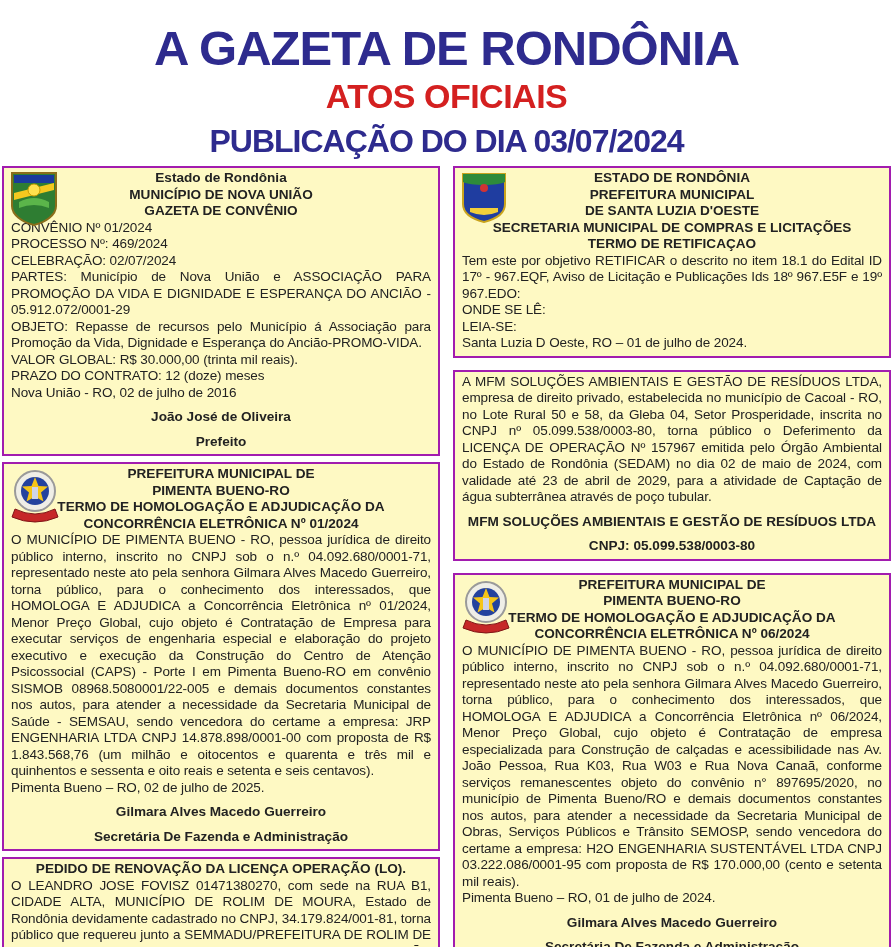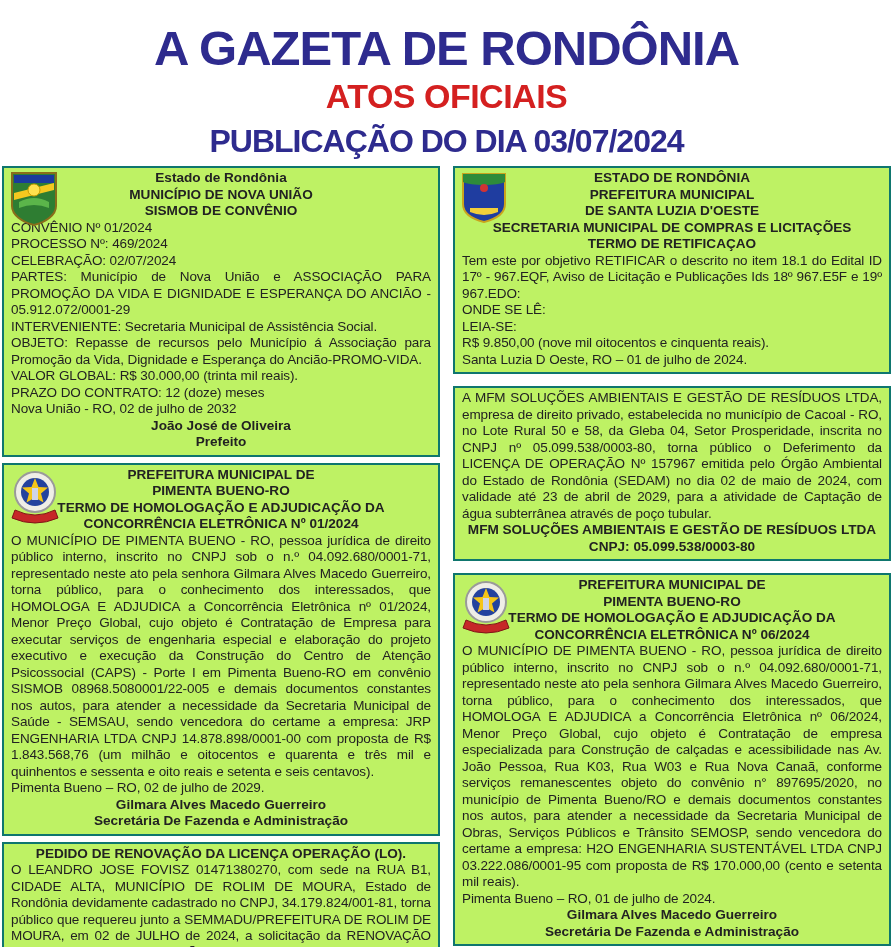--- a/index.html
+++ b/index.html
@@ -20,28 +20,28 @@
   }
   .masthead .publine{
     font-size:32px;font-weight:bold;color:#2e2b8e;
     letter-spacing:-1px;margin:7px 0 0;
   }
   
   .cols{display:flex;gap:13px;padding:0 2px;margin-top:9px;align-items:flex-start;}
   .col{flex:1;min-width:0;}
   
   .box{
-    position:relative;border:2px solid #0f766e;background:#bef264;
+    position:relative;border:2px solid #a21caf;background:#fef9c3;
     padding:2px 7px 4px;margin-bottom:6px;
   }
   .col-right .box{margin-bottom:12px;}
   .crest{position:absolute;left:5px;top:3px;}
   .hline{font-weight:bold;text-align:center;font-size:13.6px;line-height:16.5px;}
   .p{font-size:13.5px;line-height:16.5px;text-align:justify;letter-spacing:-0.1px;}
-  .sig{font-weight:bold;text-align:center;font-size:13.6px;line-height:16.5px;}
+  .sig{font-weight:bold;text-align:center;font-size:13.6px;line-height:16.5px;margin-top:8px;}
 </style>
 </head>
 <body>
 
 <header class="masthead">
   <div class="title">A GAZETA DE RONDÔNIA</div>
   <div class="subtitle">ATOS OFICIAIS</div>
   <div class="publine">PUBLICAÇÃO DO DIA 03/07/2024</div>
 </header>
 
@@ -54,50 +54,49 @@
         <svg width="50" height="56" viewBox="0 0 50 56" aria-hidden="true">
           <path d="M3 2h44v33c0 9-10 16-22 19C13 51 3 44 3 35z" fill="#2e7d32" stroke="#8a6d1a" stroke-width="2"></path>
           <rect x="5" y="4" width="40" height="8" fill="#1a3a9c"></rect>
           <path d="M5 22l40-10v7L5 29z" fill="#f4c81f"></path>
           <circle cx="25" cy="19" r="6" fill="#ffe14d" stroke="#c79a00"></circle>
           <path d="M10 31q15-8 30 0v6q-15-6-30 0z" fill="#5bb54a"></path>
         </svg>
       </span>
       <div class="hline">Estado de Rondônia</div>
       <div class="hline">MUNICÍPIO DE NOVA UNIÃO</div>
-      <div class="hline">SISMOB DE CONVÊNIO</div>
+      <div class="hline">GAZETA DE CONVÊNIO</div>
       <div class="p">CONVÊNIO Nº 01/2024</div>
       <div class="p">PROCESSO Nº: 469/2024</div>
       <div class="p">CELEBRAÇÃO: 02/07/2024</div>
       <div class="p">PARTES: Município de Nova União e ASSOCIAÇÃO PARA PROMOÇÃO DA VIDA E DIGNIDADE E ESPERANÇA DO ANCIÃO - 05.912.072/0001-29</div>
-      <div class="p">INTERVENIENTE: Secretaria Municipal de Assistência Social.</div>
       <div class="p">OBJETO: Repasse de recursos pelo Município á Associação para Promoção da Vida, Dignidade e Esperança do Ancião-PROMO-VIDA.</div>
       <div class="p">VALOR GLOBAL: R$ 30.000,00 (trinta mil reais).</div>
       <div class="p">PRAZO DO CONTRATO: 12 (doze) meses</div>
-      <div class="p">Nova União - RO, 02 de julho de 2032</div>
+      <div class="p">Nova União - RO, 02 de julho de 2016</div>
       <div class="sig">João José de Oliveira</div>
       <div class="sig">Prefeito</div>
     </article>
 
     <article class="box">
       <span class="crest">
         <svg width="52" height="58" viewBox="0 0 52 58" aria-hidden="true">
           <circle cx="26" cy="24" r="20" fill="#efeee7" stroke="#9a9a9a" stroke-width="2"></circle>
           <circle cx="26" cy="24" r="14" fill="#24429e"></circle>
           <path d="M26 10l3.5 9 9.5.5-7 6 2.5 9-8.5-5-8.5 5 2.5-9-7-6 9.5-.5z" fill="#f5c518"></path>
           <rect x="23" y="20" width="6" height="12" fill="#cfd4e8"></rect>
           <path d="M6 42q20 10 40 0l3 8q-23 10-46 0z" fill="#c62828" stroke="#7f1616"></path>
         </svg>
       </span>
       <div class="hline">PREFEITURA MUNICIPAL DE</div>
       <div class="hline">PIMENTA BUENO-RO</div>
       <div class="hline">TERMO DE HOMOLOGAÇÃO E ADJUDICAÇÃO DA</div>
       <div class="hline">CONCORRÊNCIA ELETRÔNICA Nº 01/2024</div>
       <div class="p">O MUNICÍPIO DE PIMENTA BUENO - RO, pessoa jurídica de direito público interno, inscrito no CNPJ sob o n.º 04.092.680/0001-71, representado neste ato pela senhora Gilmara Alves Macedo Guerreiro, torna público, para o conhecimento dos interessados, que HOMOLOGA E ADJUDICA a Concorrência Eletrônica nº 01/2024, Menor Preço Global, cujo objeto é Contratação de Empresa para executar serviços de engenharia especial e elaboração do projeto executivo e execução da Construção do Centro de Atenção Psicossocial (CAPS) - Porte I em Pimenta Bueno-RO em convênio SISMOB 08968.5080001/22-005 e demais documentos constantes nos autos, para atender a necessidade da Secretaria Municipal de Saúde - SEMSAU, sendo vencedora do certame a empresa: JRP ENGENHARIA LTDA CNPJ 14.878.898/0001-00 com proposta de R$ 1.843.568,76 (um milhão e oitocentos e quarenta e três mil e quinhentos e sessenta e oito reais e setenta e seis centavos).</div>
-      <div class="p">Pimenta Bueno – RO, 02 de julho de 2029.</div>
+      <div class="p">Pimenta Bueno – RO, 02 de julho de 2025.</div>
       <div class="sig">Gilmara Alves Macedo Guerreiro</div>
       <div class="sig">Secretária De Fazenda e Administração</div>
     </article>
 
     <article class="box">
       <div class="hline">PEDIDO DE RENOVAÇÃO DA LICENÇA OPERAÇÃO (LO).</div>
       <div class="p">O LEANDRO JOSE FOVISZ 01471380270, com sede na RUA B1, CIDADE ALTA, MUNICÍPIO DE ROLIM DE MOURA, Estado de Rondônia devidamente cadastrado no CNPJ, 34.179.824/001-81, torna público que requereu junto a SEMMADU/PREFEITURA DE ROLIM DE MOURA, em 02 de JULHO de 2024, a solicitação da RENOVAÇÃO DA LICENÇA DE OPERAÇÃO, para atividade de Fabricação de artefatos diversos de madeira, palha, cortiça e material trançado - exceto móveis.</div>
 
     </article>
 
@@ -115,21 +114,20 @@
         </svg>
       </span>
       <div class="hline">ESTADO DE RONDÔNIA</div>
       <div class="hline">PREFEITURA MUNICIPAL</div>
       <div class="hline">DE SANTA LUZIA D'OESTE</div>
       <div class="hline">SECRETARIA MUNICIPAL DE COMPRAS E LICITAÇÕES</div>
       <div class="hline">TERMO DE RETIFICAÇAO</div>
       <div class="p">Tem este por objetivo RETIFICAR o descrito no item 18.1 do Edital ID 17º - 967.EQF, Aviso de Licitação e Publicações Ids 18º 967.E5F e 19º 967.EDO:</div>
       <div class="p">ONDE SE LÊ:</div>
       <div class="p">LEIA-SE:</div>
-      <div class="p">R$ 9.850,00 (nove mil oitocentos e cinquenta reais).</div>
       <div class="p">Santa Luzia D Oeste, RO – 01 de julho de 2024.</div>
     </article>
 
     <article class="box">
       <div class="p">A MFM SOLUÇÕES AMBIENTAIS E GESTÃO DE RESÍDUOS LTDA, empresa de direito privado, estabelecida no município de Cacoal - RO, no Lote Rural 50 e 58, da Gleba 04, Setor Prosperidade, inscrita no CNPJ nº 05.099.538/0003-80, torna público o Deferimento da LICENÇA DE OPERAÇÃO Nº 157967 emitida pelo Órgão Ambiental do Estado de Rondônia (SEDAM) no dia 02 de maio de 2024, com validade até 23 de abril de 2029, para a atividade de Captação de água subterrânea através de poço tubular.</div>
       <div class="sig">MFM SOLUÇÕES AMBIENTAIS E GESTÃO DE RESÍDUOS LTDA</div>
       <div class="sig">CNPJ: 05.099.538/0003-80</div>
     </article>
 
     <article class="box">

